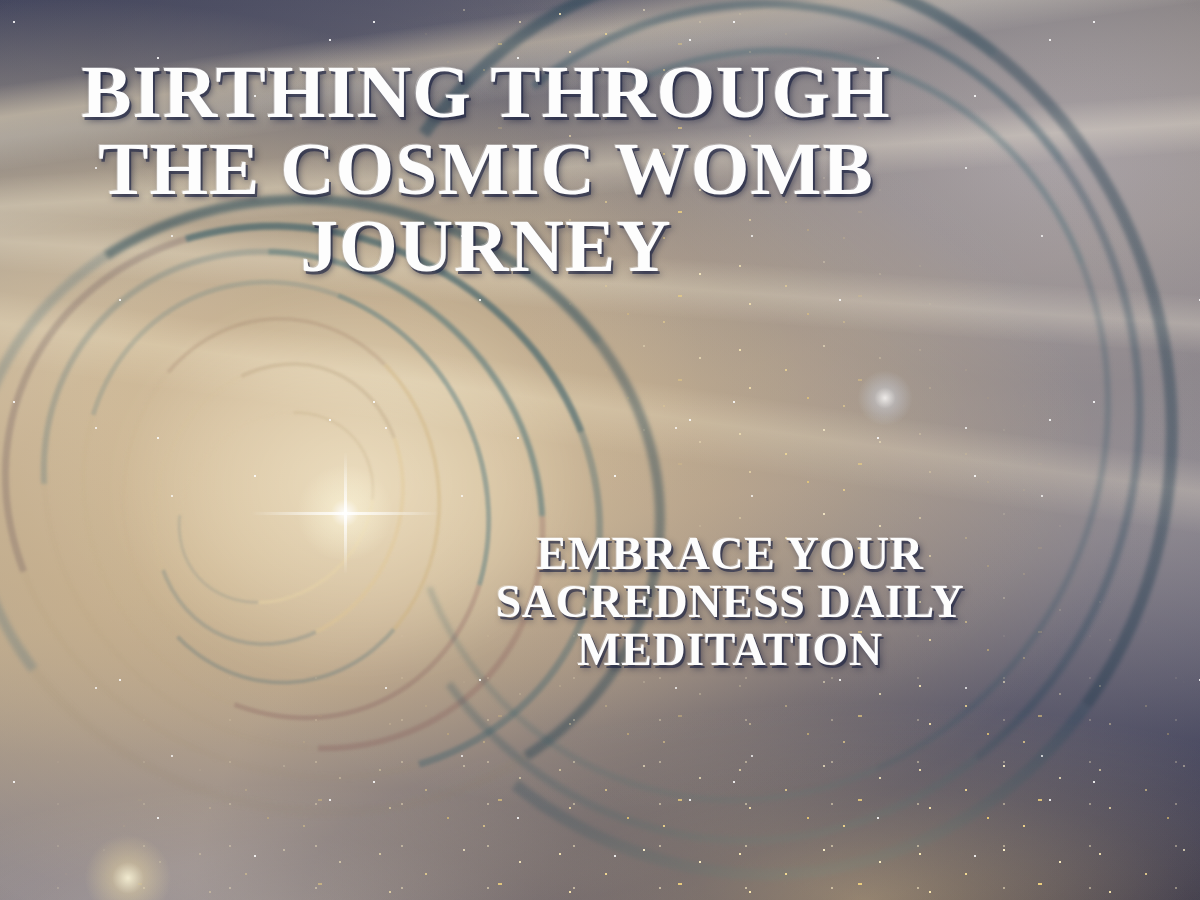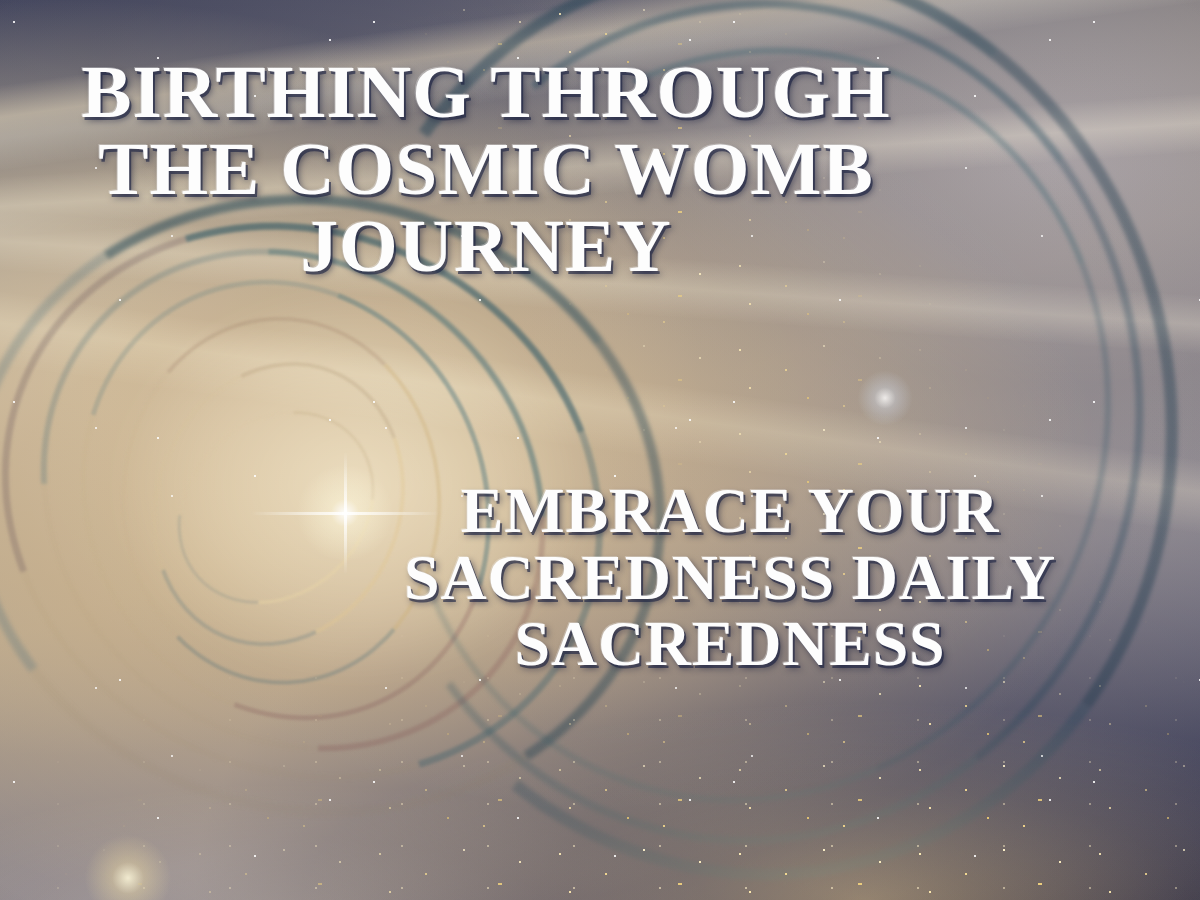--- a/index.html
+++ b/index.html
@@ -184,21 +184,21 @@
     line-height:1.04;
     text-align:center;
     text-shadow:
        2px 3px 0 rgba(28,34,66,.62),
        3px 4px 6px rgba(20,26,56,.50),
       -1px -1px 0 rgba(255,255,255,.30);
     white-space:nowrap;
   }
   #title-block{left:6px;top:54px;width:960px;font-size:74px;}
   #and-block{left:560px;top:330px;width:340px;font-size:62px;text-transform:none;}
-  #sub-block{left:260px;top:478px;width:940px;font-size:64px;}
+  #sub-block{left:260px;top:530px;width:940px;font-size:46px;}
   .hline{display:block;}
   #title-block .hline{transform:scaleX(1.02);}
 </style>
 </head>
 <body>
 
 <div id="poster">
 
   <div class="layer" id="base"></div>
   <div class="layer" id="streaks"></div>
@@ -247,18 +247,18 @@
     <div class="headline" id="title-block">
       <span class="hline">BIRTHING THROUGH</span>
       <span class="hline">THE COSMIC WOMB</span>
       <span class="hline">JOURNEY</span>
     </div>
 
 
     <div class="headline" id="sub-block">
       <span class="hline">EMBRACE YOUR</span>
       <span class="hline">SACREDNESS DAILY</span>
-      <span class="hline">SACREDNESS</span>
+      <span class="hline">MEDITATION</span>
     </div>
 
   </div>
 
 </div>
 
 </body></html>

